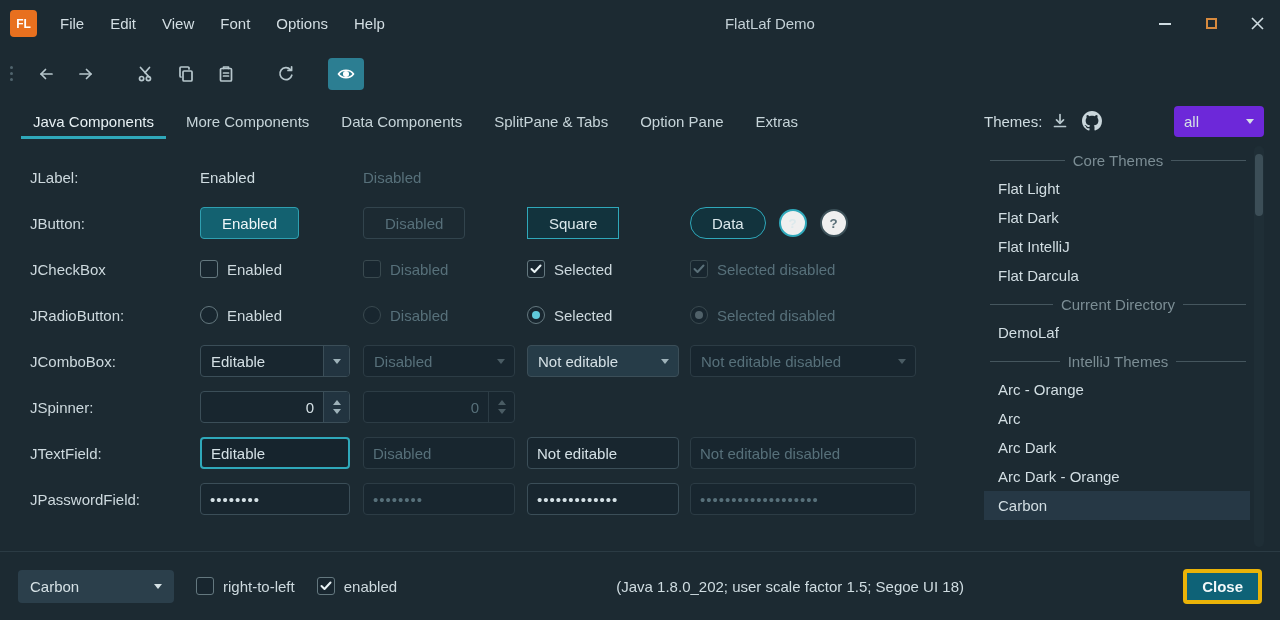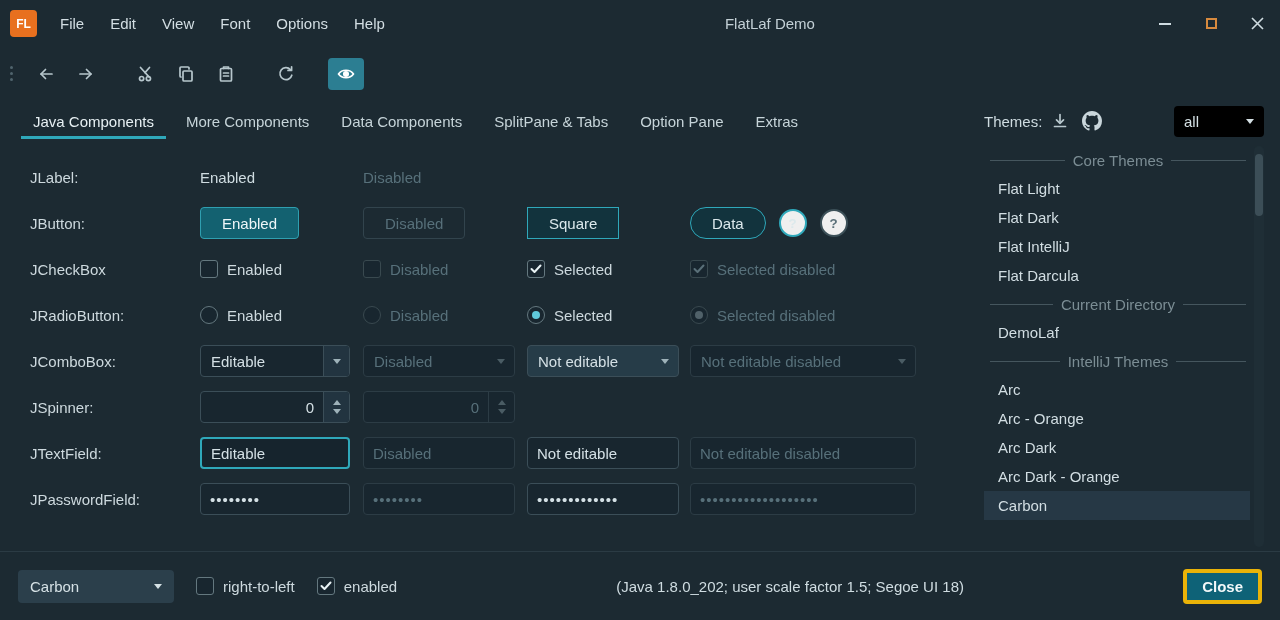--- a/index.html
+++ b/index.html
@@ -42,21 +42,21 @@
   .tab { padding:0 16px; display:flex; align-items:center; position:relative; color:#c6d4d9; cursor:default; }
   .tab.selected { color:#e7f0f3; }
   .tab.selected::after { content:""; position:absolute; left:4px; right:4px; bottom:3px; height:3px; background:#2fa8ba; }
 
   
   .themes-header { height:42px; display:flex; align-items:center; gap:4px; }
   .themes-label { color:#cfdce1; }
   .icon-btn { width:28px; height:28px; border-radius:4px; display:flex; align-items:center; justify-content:center; color:#b7c7cd; }
   .icon-btn svg { stroke:currentColor; fill:none; stroke-width:1.7; stroke-linecap:round; stroke-linejoin:round; }
   .gh-btn svg { fill:#c9d6db; stroke:none; }
-  .all-combo { margin-left:auto; width:90px; height:31px; background:#000000; border-radius:4px;
+  .all-combo { margin-left:auto; width:90px; height:31px; background:#6d28d9; border-radius:4px;
                display:flex; align-items:center; padding:0 10px; color:#d5e1e5; }
   .all-combo .arr-down { margin-left:auto; }
 
   
   .grid { display:grid; grid-template-columns:170px 163px 164px 163px 1fr; padding:12px 0 0 30px; align-items:center; }
   .grid > div { height:46px; display:flex; align-items:center; }
   .rlabel { color:#cdd9de; }
   .dim { color:#57707a !important; }
   .w1 { width:150px; } .w2 { width:152px; } .w4 { width:226px; }
 
@@ -453,22 +453,22 @@
               <span class="line"></span>
               <span>Current Directory</span>
               <span class="line"></span>
             </div>
           <div class="tl-item">DemoLaf</div>
           <div class="tl-sep">
               <span class="line"></span>
               <span>IntelliJ Themes</span>
               <span class="line"></span>
             </div>
+          <div class="tl-item">Arc - Orange</div>
           <div class="tl-item">Arc</div>
-          <div class="tl-item">Arc - Orange</div>
           <div class="tl-item">Arc Dark</div>
           <div class="tl-item">Arc Dark - Orange</div>
           <div class="tl-item selected">Carbon</div>
         </div>
         <div class="tl-scrollbar">
           <div class="tl-thumb"></div>
         </div>
       </div>
 
     </div>

